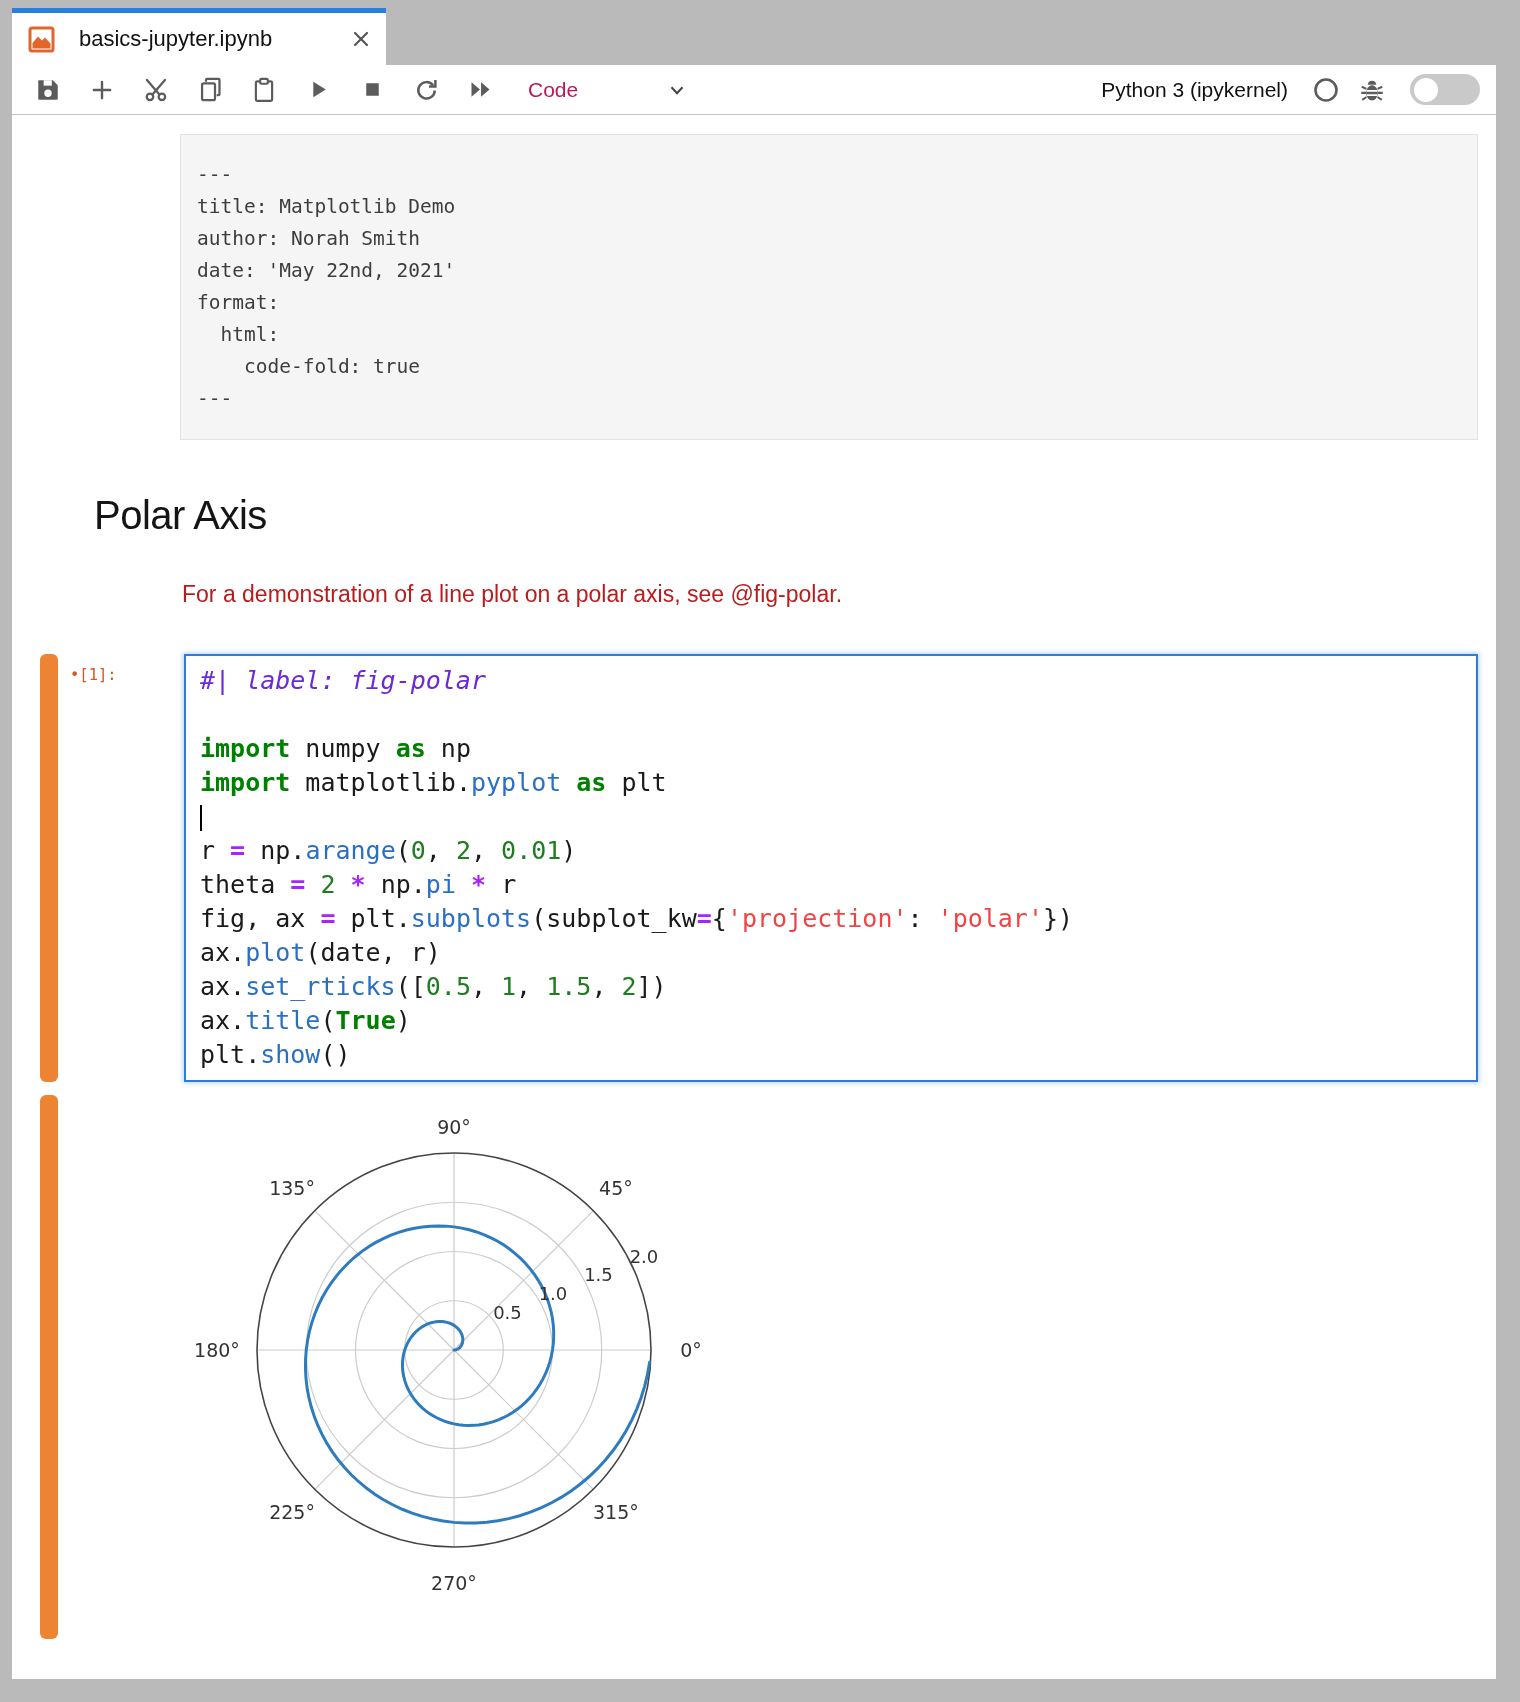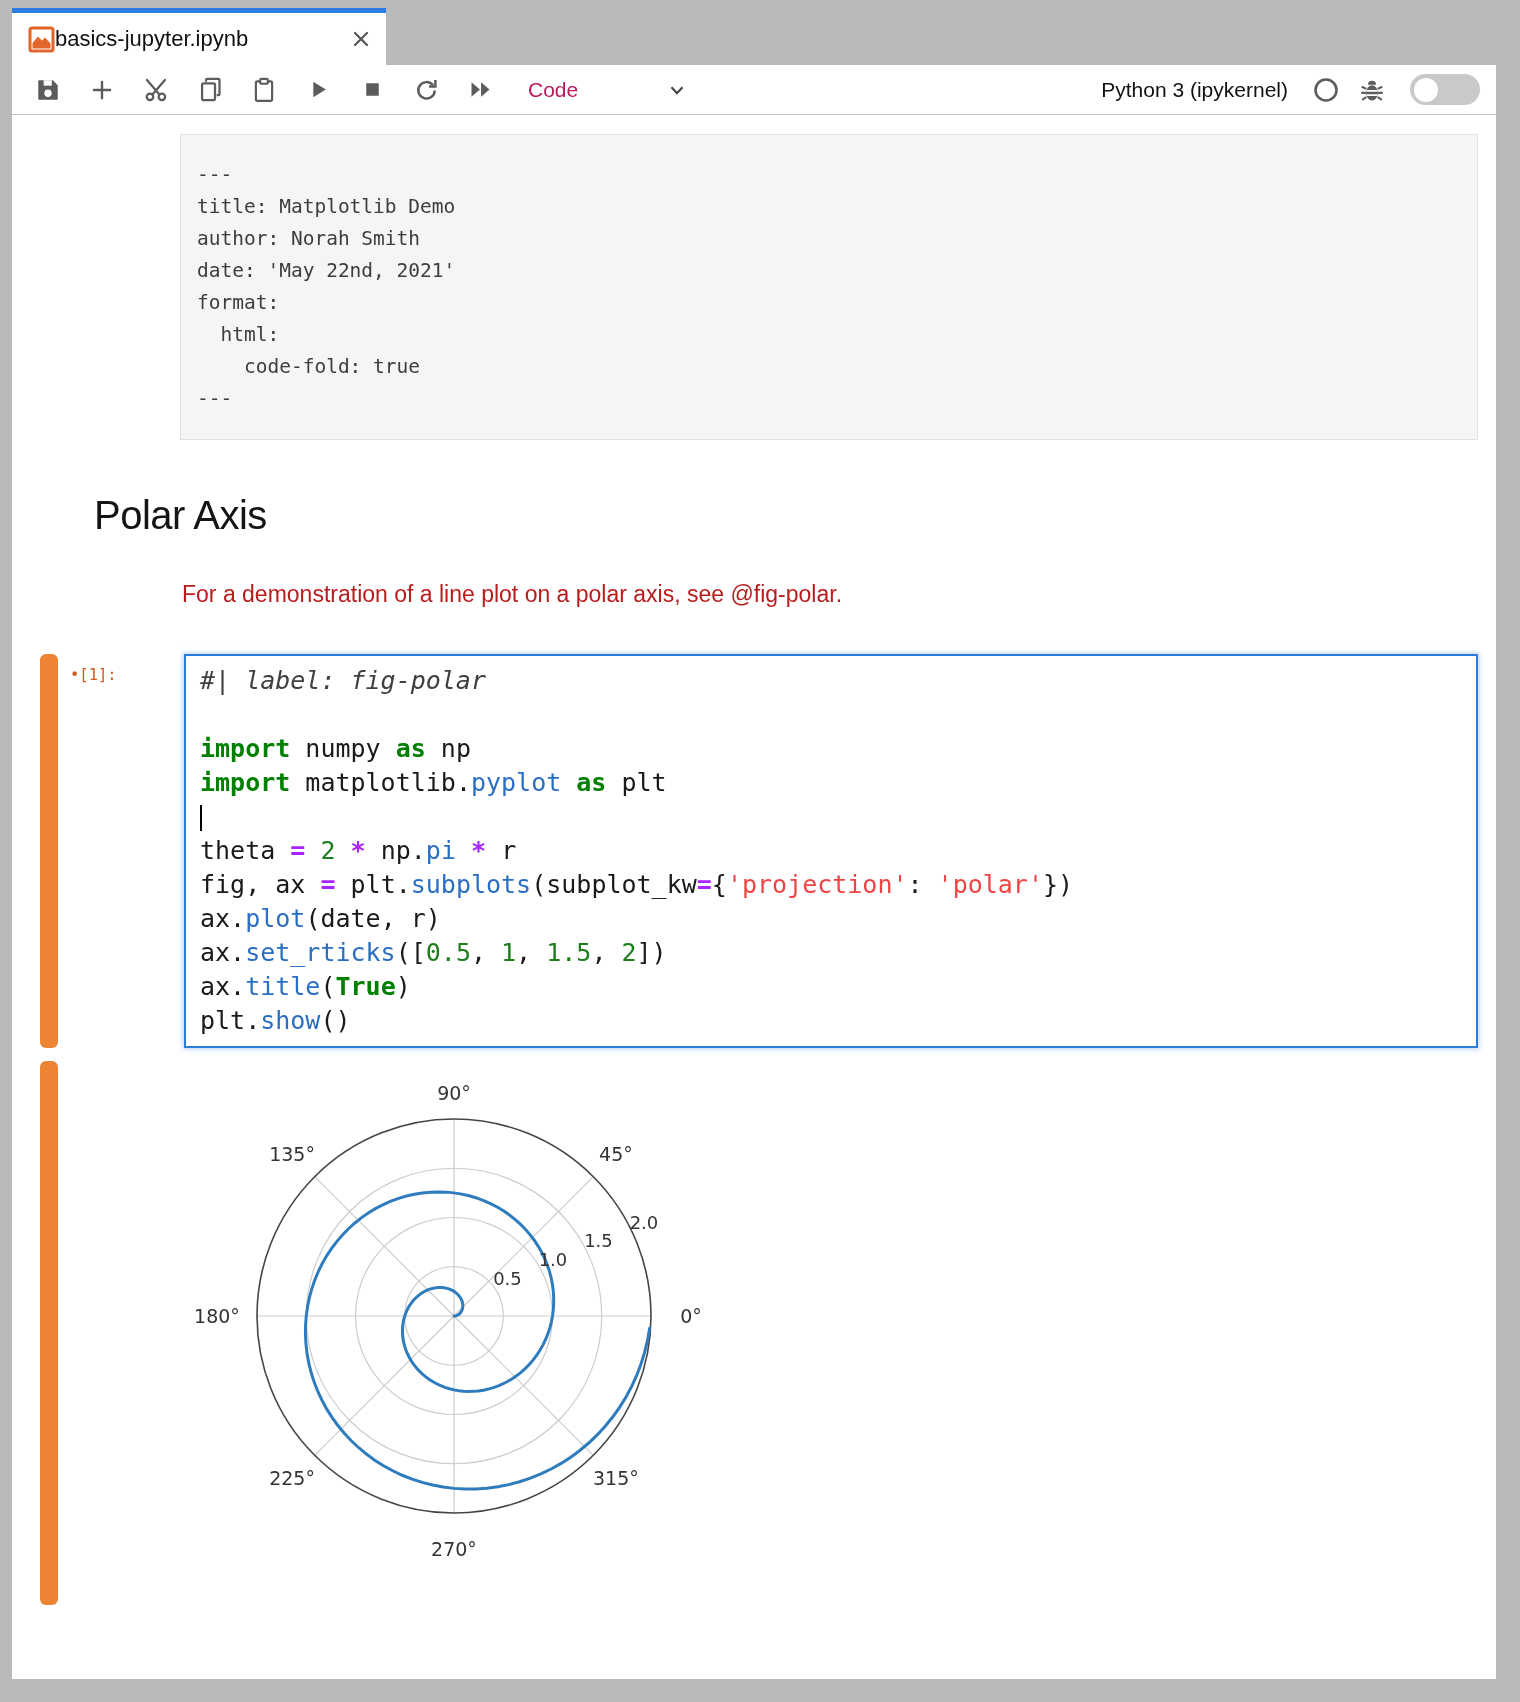--- a/index.html
+++ b/index.html
@@ -2,21 +2,21 @@
 <html><head>
 <meta charset="utf-8">
 <style>
   * { box-sizing: border-box; margin: 0; padding: 0; }
   html,body { width:1520px; height:1702px; }
   body { background:#bababa; font-family:"Liberation Sans", sans-serif; position:relative; }
   .window { position:absolute; left:12px; top:8px; width:1484px; height:1672px; overflow:hidden; }
 
   
   .tabbar { height:57px; background:#bababa; display:flex; align-items:stretch; }
-  .tab { width:374px; background:#ffffff; border-top:5px solid #2b7de0; display:flex; align-items:center; padding:0 14px 0 16px; gap:0; }
+  .tab { width:374px; background:#ffffff; border-top:5px solid #2b7de0; display:flex; align-items:center; padding:0 14px 0 16px; gap:24px; }
   .tab-title { flex:1; font-size:22px; color:#111; white-space:nowrap; }
   .tab-close { background:none; border:none; cursor:pointer; display:flex; align-items:center; }
 
   
   .toolbar { height:50px; background:#ffffff; border-bottom:1px solid #c3c3c3; display:flex; align-items:center; padding:0 10px 0 16px; }
   .tbtn { width:40px; height:40px; margin-right:14px; background:none; border:none; display:flex; align-items:center; justify-content:center; cursor:pointer; }
   .cell-type { display:flex; align-items:center; margin-left:14px; width:160px; cursor:pointer; }
   .cell-type-label { font-size:21px; color:#be185d; flex:1; }
   .tb-spacer { flex:1; }
   .kernel-name { font-size:21px; color:#111; margin-right:24px; }
@@ -38,21 +38,21 @@
   .cell-row { display:flex; align-items:stretch; }
   .cell-row.code { margin-top:46px; }
   .cell-row.output { margin-top:13px; }
   .collapser { width:18px; margin-left:28px; border-radius:6px; background:#ec8434; border:none; cursor:pointer; flex:0 0 18px; }
   .prompt { width:126px; flex:0 0 126px; padding:12px 0 0 12px; font-family:"DejaVu Sans Mono", monospace;
             font-size:15.5px; color:#d05a20; white-space:nowrap; }
   .code-box { flex:1; margin-right:18px; border:2px solid #2f7bd9; box-shadow:0 0 5px 1px rgba(47,123,217,0.35);
               background:#fff; padding:8px 14px; font-family:"DejaVu Sans Mono", monospace;
               font-size:25px; line-height:34px; color:#1a1a1a; cursor:text; }
   .code-line { white-space:pre; min-height:34px; }
-  .tok-com { color:#404040; font-style:italic; }
+  .tok-com { color:#6d28d9; font-style:italic; }
   .tok-kw  { color:#008000; font-weight:700; }
   .tok-prop{ color:#2b6fc4; }
   .tok-num { color:#1e7d1e; }
   .tok-str { color:#ef4444; }
   .tok-op  { color:#aa22ff; font-weight:700; }
   .cursor  { display:inline-block; width:2px; height:26px; background:#000; vertical-align:middle; }
 
   .output-body { padding-left:126px; }
 </style>
 </head>
@@ -171,20 +171,21 @@
 
     <div class="cell-row code">
       <button class="collapser"></button>
       <div class="prompt"><span>•</span><span>[1]:</span></div>
       <div class="code-box" id="code-editor">
           <div class="code-line"><span class="tok-com">#| label: fig-polar</span></div>
           <div class="code-line">&nbsp;</div>
           <div class="code-line"><span class="tok-kw">import</span><span> numpy </span><span class="tok-kw">as</span><span> np</span></div>
           <div class="code-line"><span class="tok-kw">import</span><span> matplotlib.</span><span class="tok-prop">pyplot</span><span> </span><span class="tok-kw">as</span><span> plt</span></div>
           <div class="code-line"><span class="cursor"></span></div>
+          <div class="code-line"><span>r </span><span class="tok-op">=</span><span> np.</span><span class="tok-prop">arange</span><span>(</span><span class="tok-num">0</span><span>, </span><span class="tok-num">2</span><span>, </span><span class="tok-num">0.01</span><span>)</span></div>
           <div class="code-line"><span>theta </span><span class="tok-op">=</span><span> </span><span class="tok-num">2</span><span> </span><span class="tok-op">*</span><span> np.</span><span class="tok-prop">pi</span><span> </span><span class="tok-op">*</span><span> r</span></div>
           <div class="code-line"><span>fig, ax </span><span class="tok-op">=</span><span> plt.</span><span class="tok-prop">subplots</span><span>(subplot_kw</span><span class="tok-op">=</span><span>{</span><span class="tok-str">'projection'</span><span>: </span><span class="tok-str">'polar'</span><span>})</span></div>
           <div class="code-line"><span>ax.</span><span class="tok-prop">plot</span><span>(date, r)</span></div>
           <div class="code-line"><span>ax.</span><span class="tok-prop">set_rticks</span><span>([</span><span class="tok-num">0.5</span><span>, </span><span class="tok-num">1</span><span>, </span><span class="tok-num">1.5</span><span>, </span><span class="tok-num">2</span><span>])</span></div>
           <div class="code-line"><span>ax.</span><span class="tok-prop">title</span><span>(</span><span class="tok-kw">True</span><span>)</span></div>
           <div class="code-line"><span>plt.</span><span class="tok-prop">show</span><span>()</span></div>
         </div>
     </div>
 
     <div class="cell-row output">

